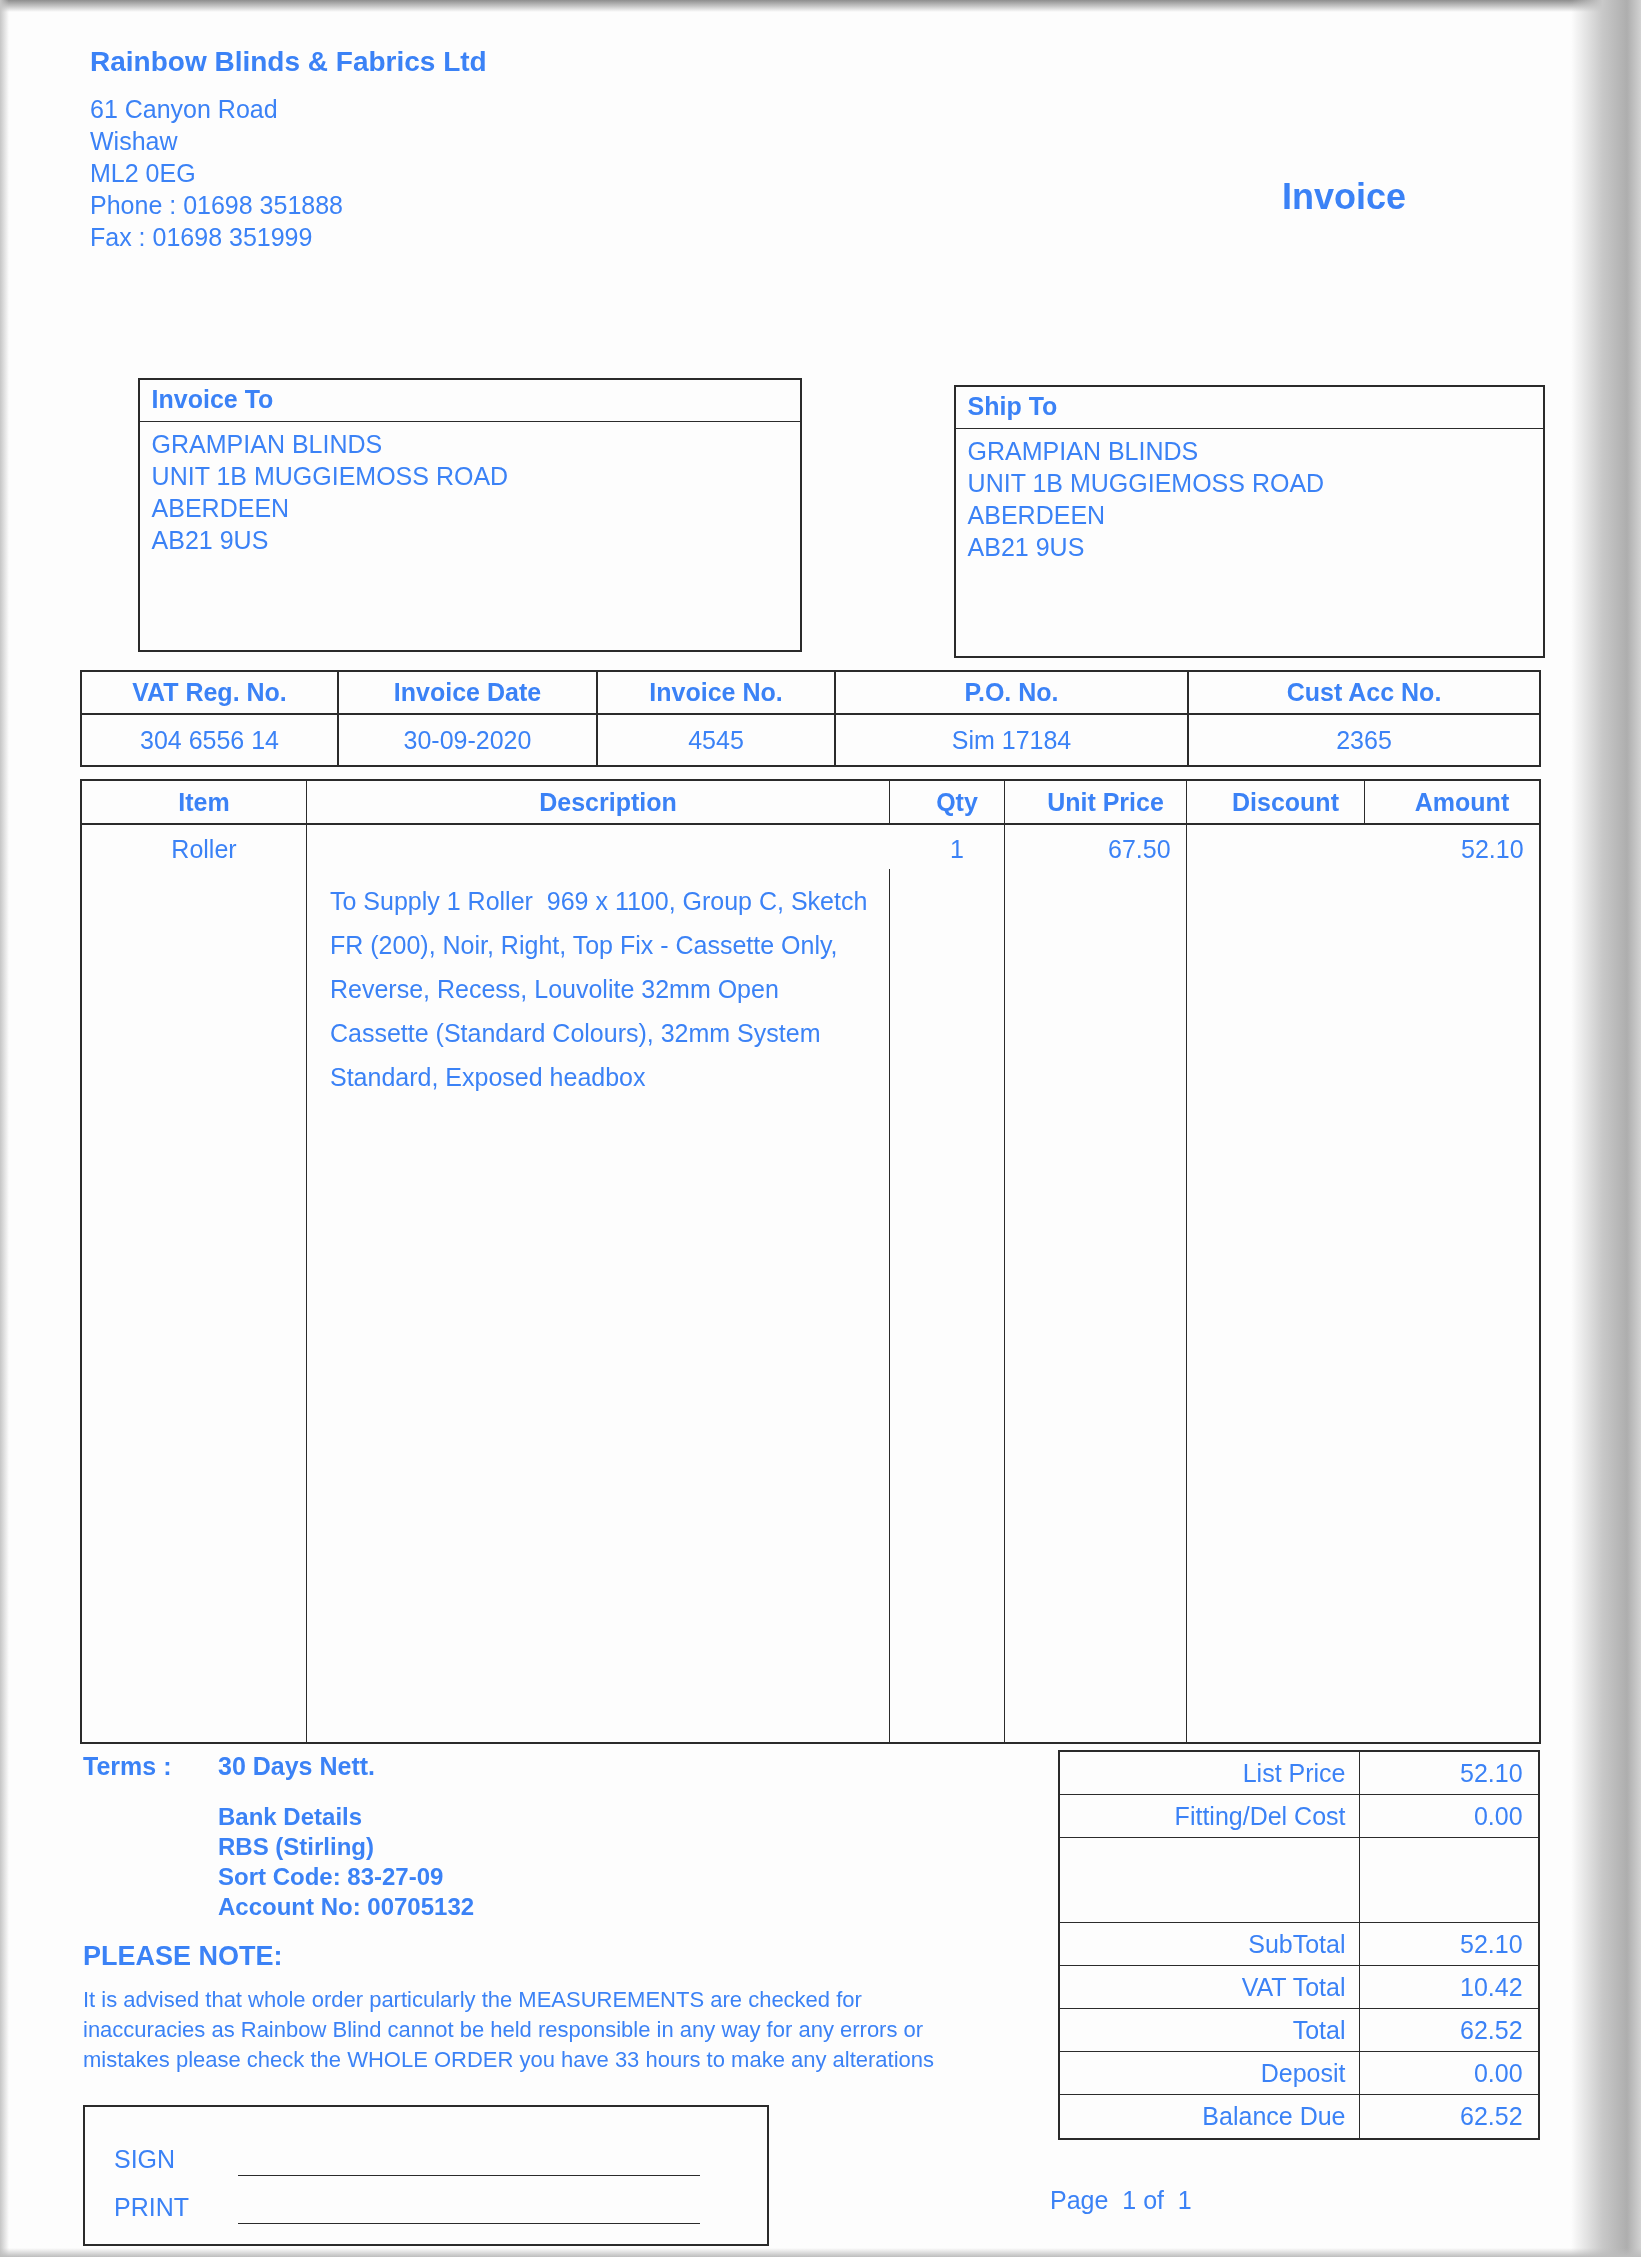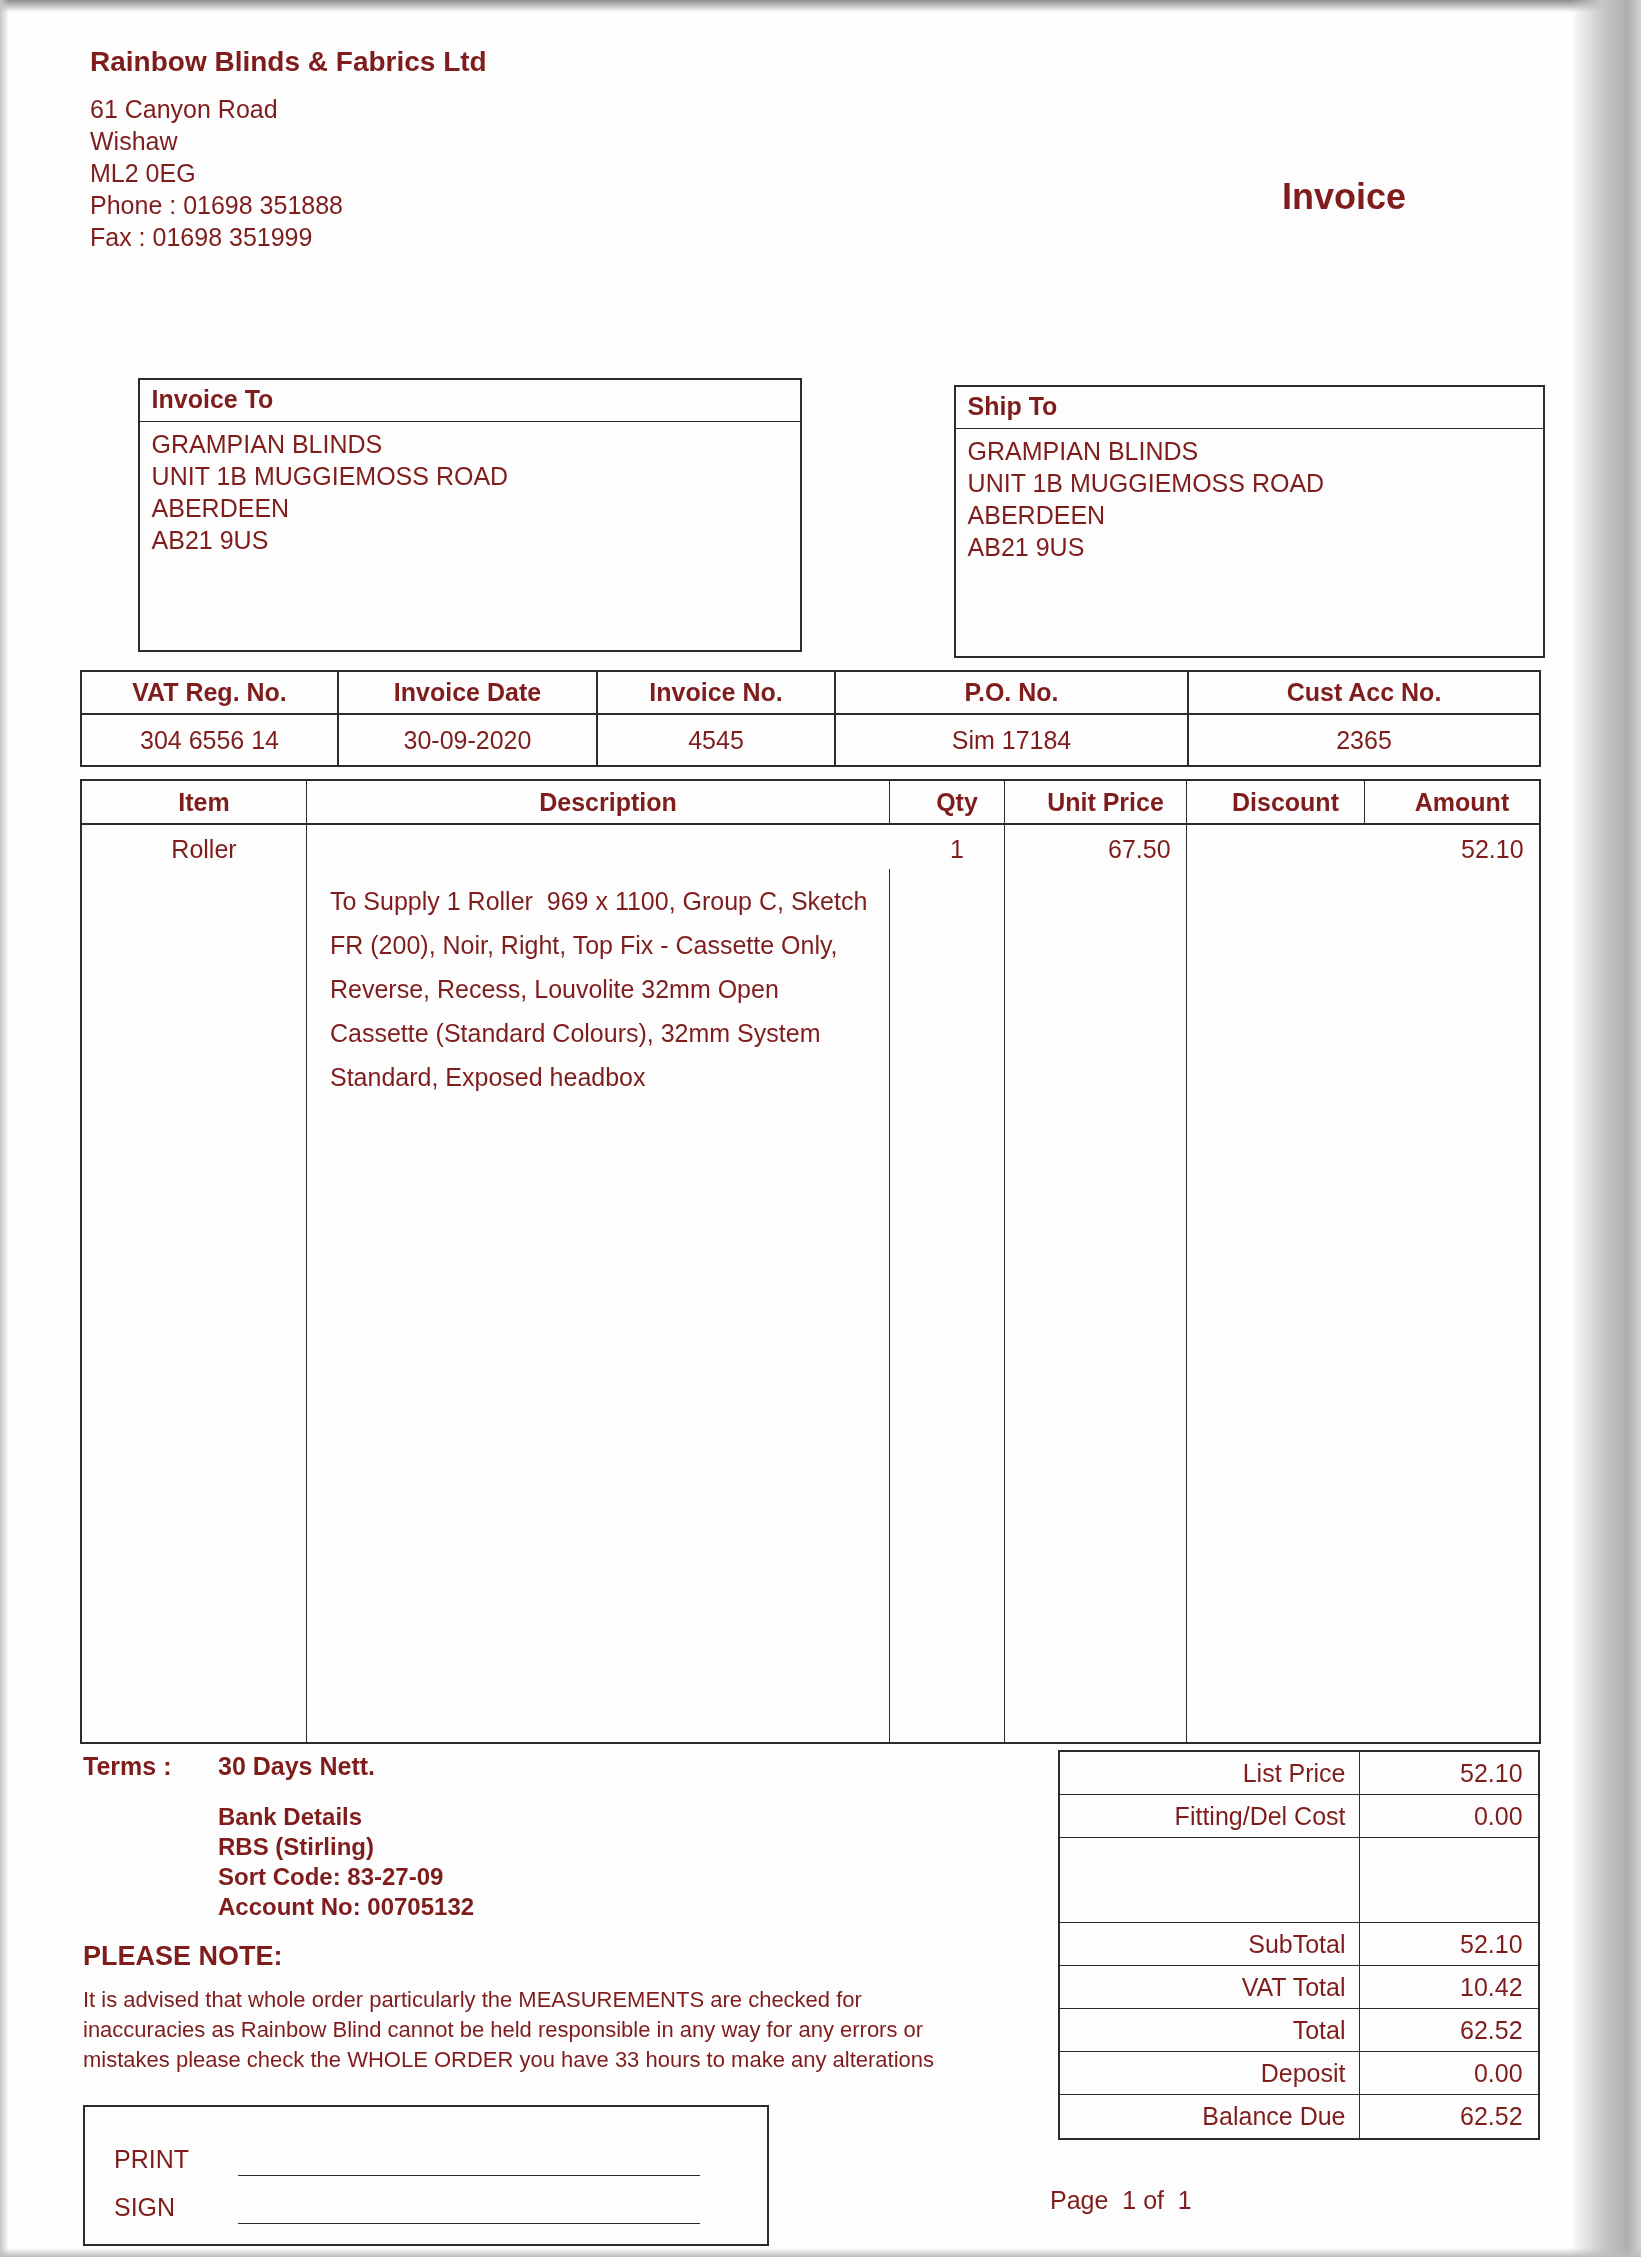--- a/index.html
+++ b/index.html
@@ -3,21 +3,21 @@
 <meta charset="utf-8">
 <style>
   * { box-sizing: border-box; margin: 0; padding: 0; }
   html, body { margin: 0; background: #ffffff; }
   .page {
     position: relative;
     width: 1641px;
     height: 2257px;
     background: #fdfdfd;
     font-family: "Liberation Sans", "DejaVu Sans", sans-serif;
-    color: #7f1d1d;
+    color: #3b82f6;
     overflow: hidden;
   }
 
   
   .edge-top    { position:absolute; left:0; top:0; width:100%; height:11.6px;
                  background: linear-gradient(to bottom, #8e8e8e, #c9c9c9 55%, rgba(250,250,250,0)); }
   .edge-right  { position:absolute; top:0; right:0; width:70px; height:100%;
                  background: linear-gradient(to right, rgba(190,190,190,0), #c8c8c8 45%, #aeaeae 80%, #d2d2d2); }
   .edge-left   { position:absolute; top:0; left:0; width:8.7px; height:100%;
                  background: linear-gradient(to right, #c6c6c6, rgba(250,250,250,0)); }
@@ -217,25 +217,25 @@
     </div>
   </div>
 
   <div class="note-heading">PLEASE NOTE:</div>
   <div class="note-body">It is advised that whole order particularly the MEASUREMENTS are checked for
 inaccuracies as Rainbow Blind cannot be held responsible in any way for any errors or
 mistakes please check the WHOLE ORDER you have 33 hours to make any alterations</div>
 
   <div class="sign-box">
     <div class="sign-row">
+      <span class="sign-label">SIGN</span>
+      <span class="sign-line"></span>
+    </div>
+    <div class="sign-row">
       <span class="sign-label">PRINT</span>
       <span class="sign-line"></span>
     </div>
-    <div class="sign-row">
-      <span class="sign-label">SIGN</span>
-      <span class="sign-line"></span>
-    </div>
   </div>
 
   <div class="page-footer">Page  1 of  1</div>
 
 </div>
 
 
 </body></html>

